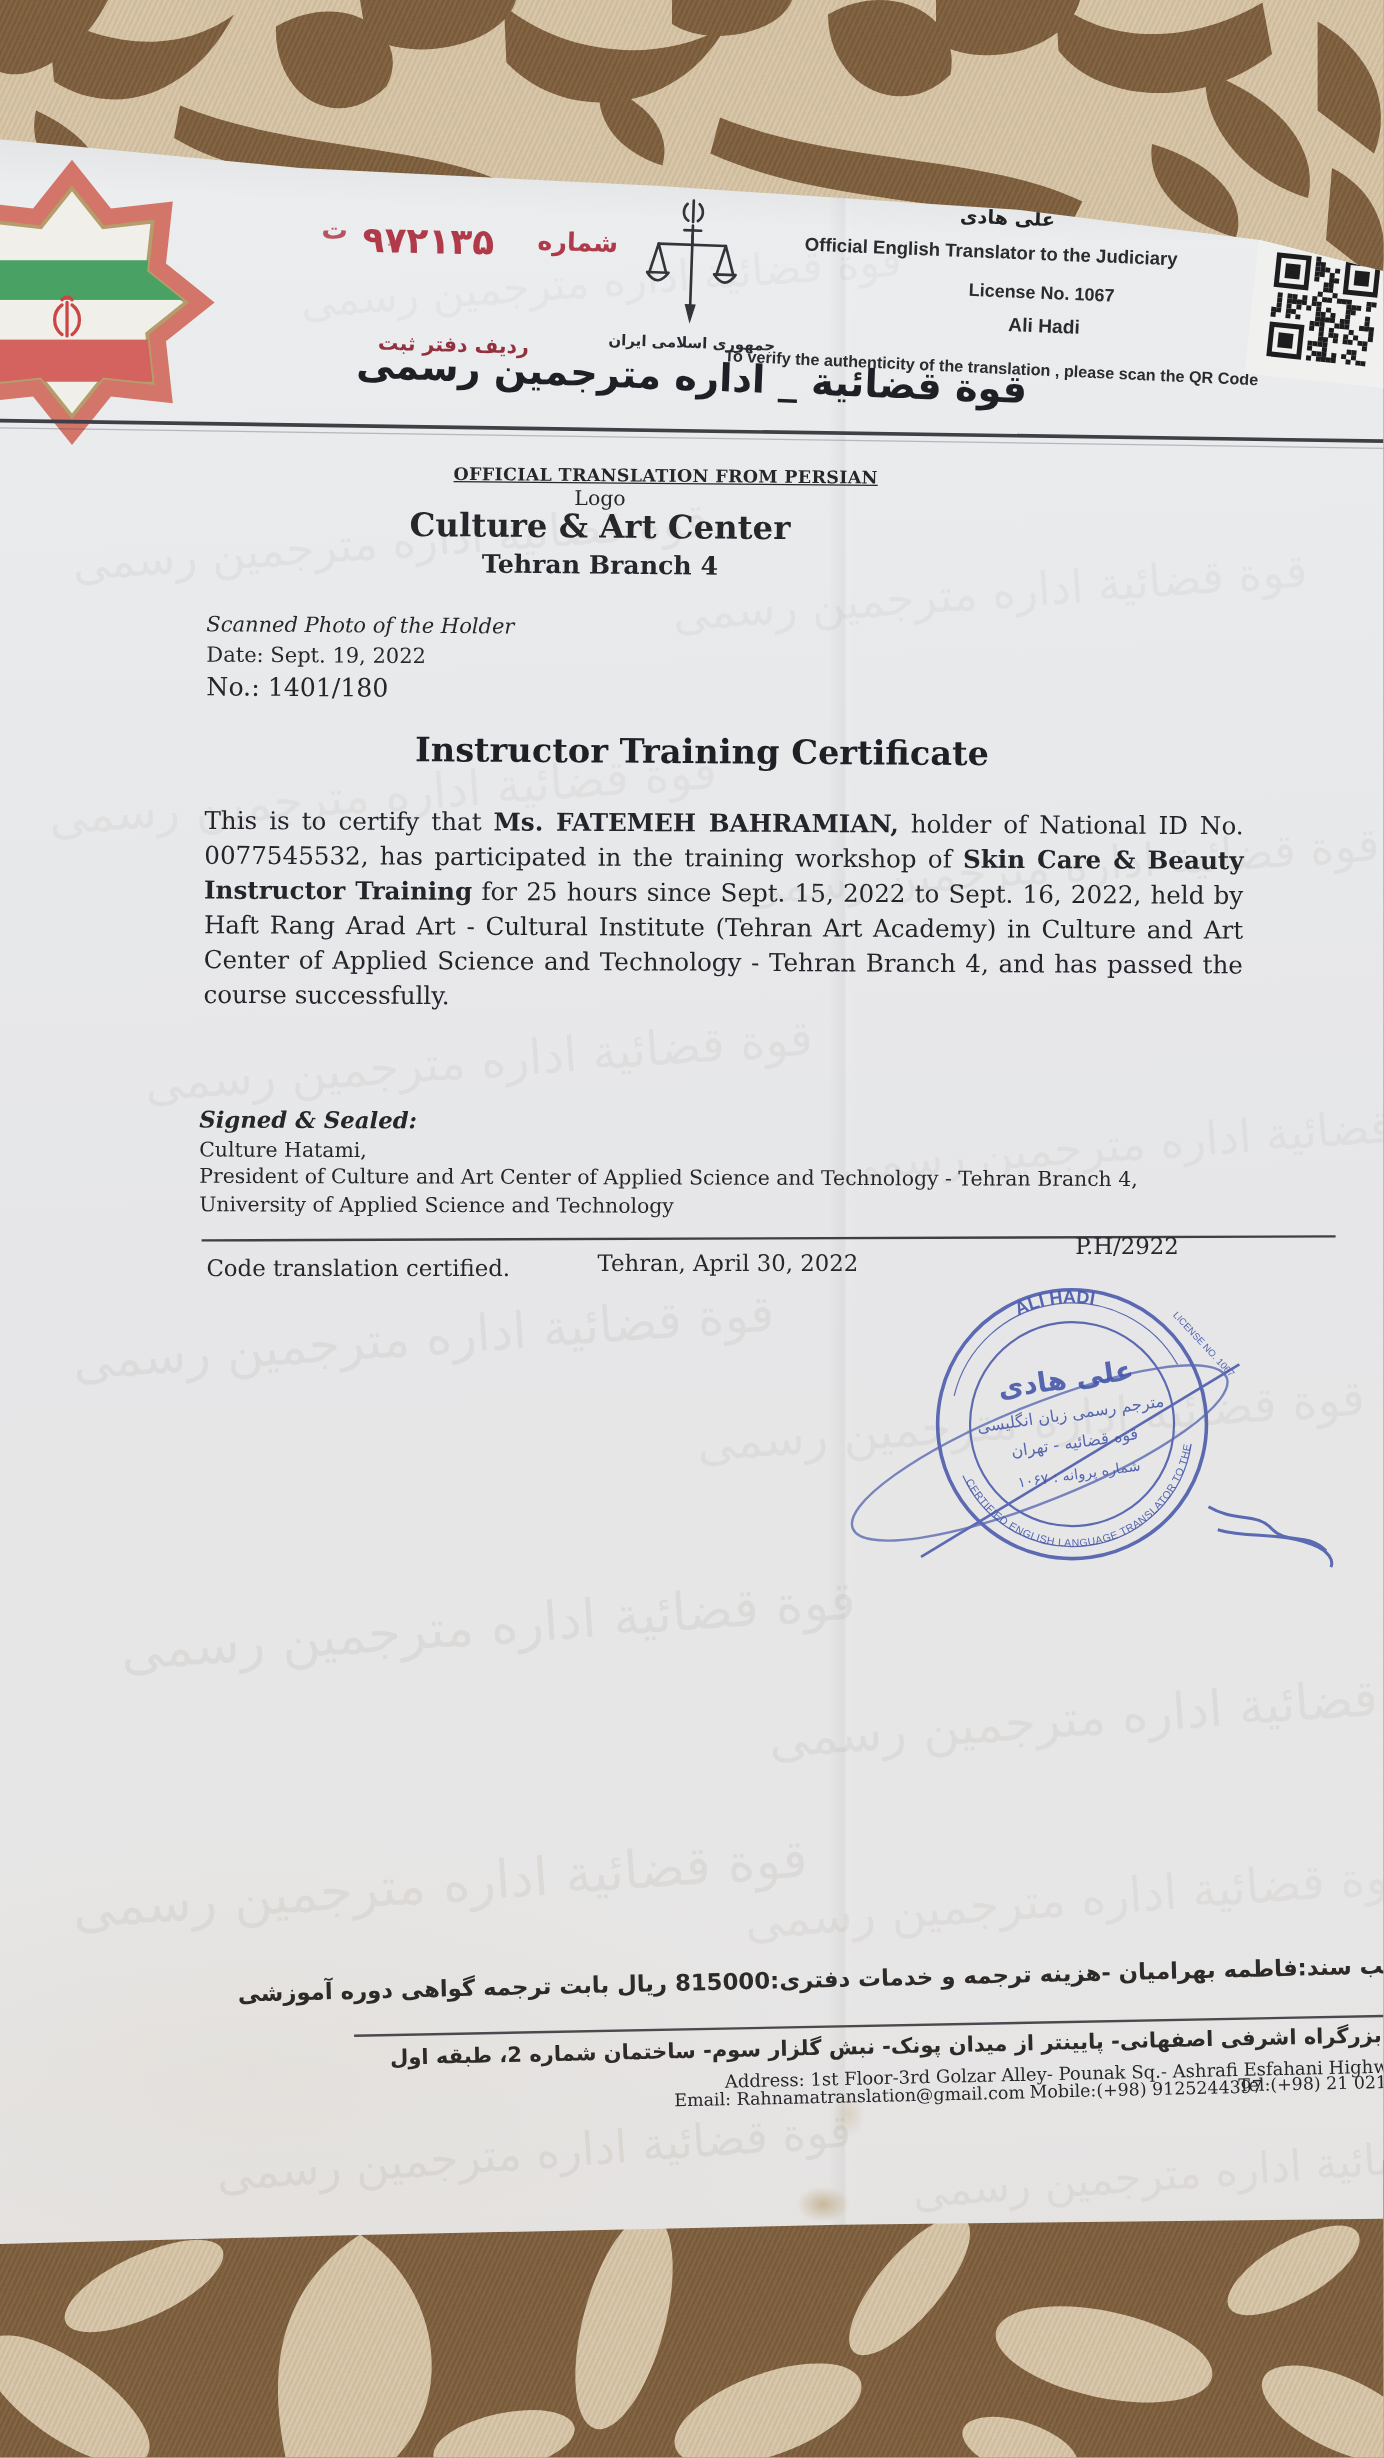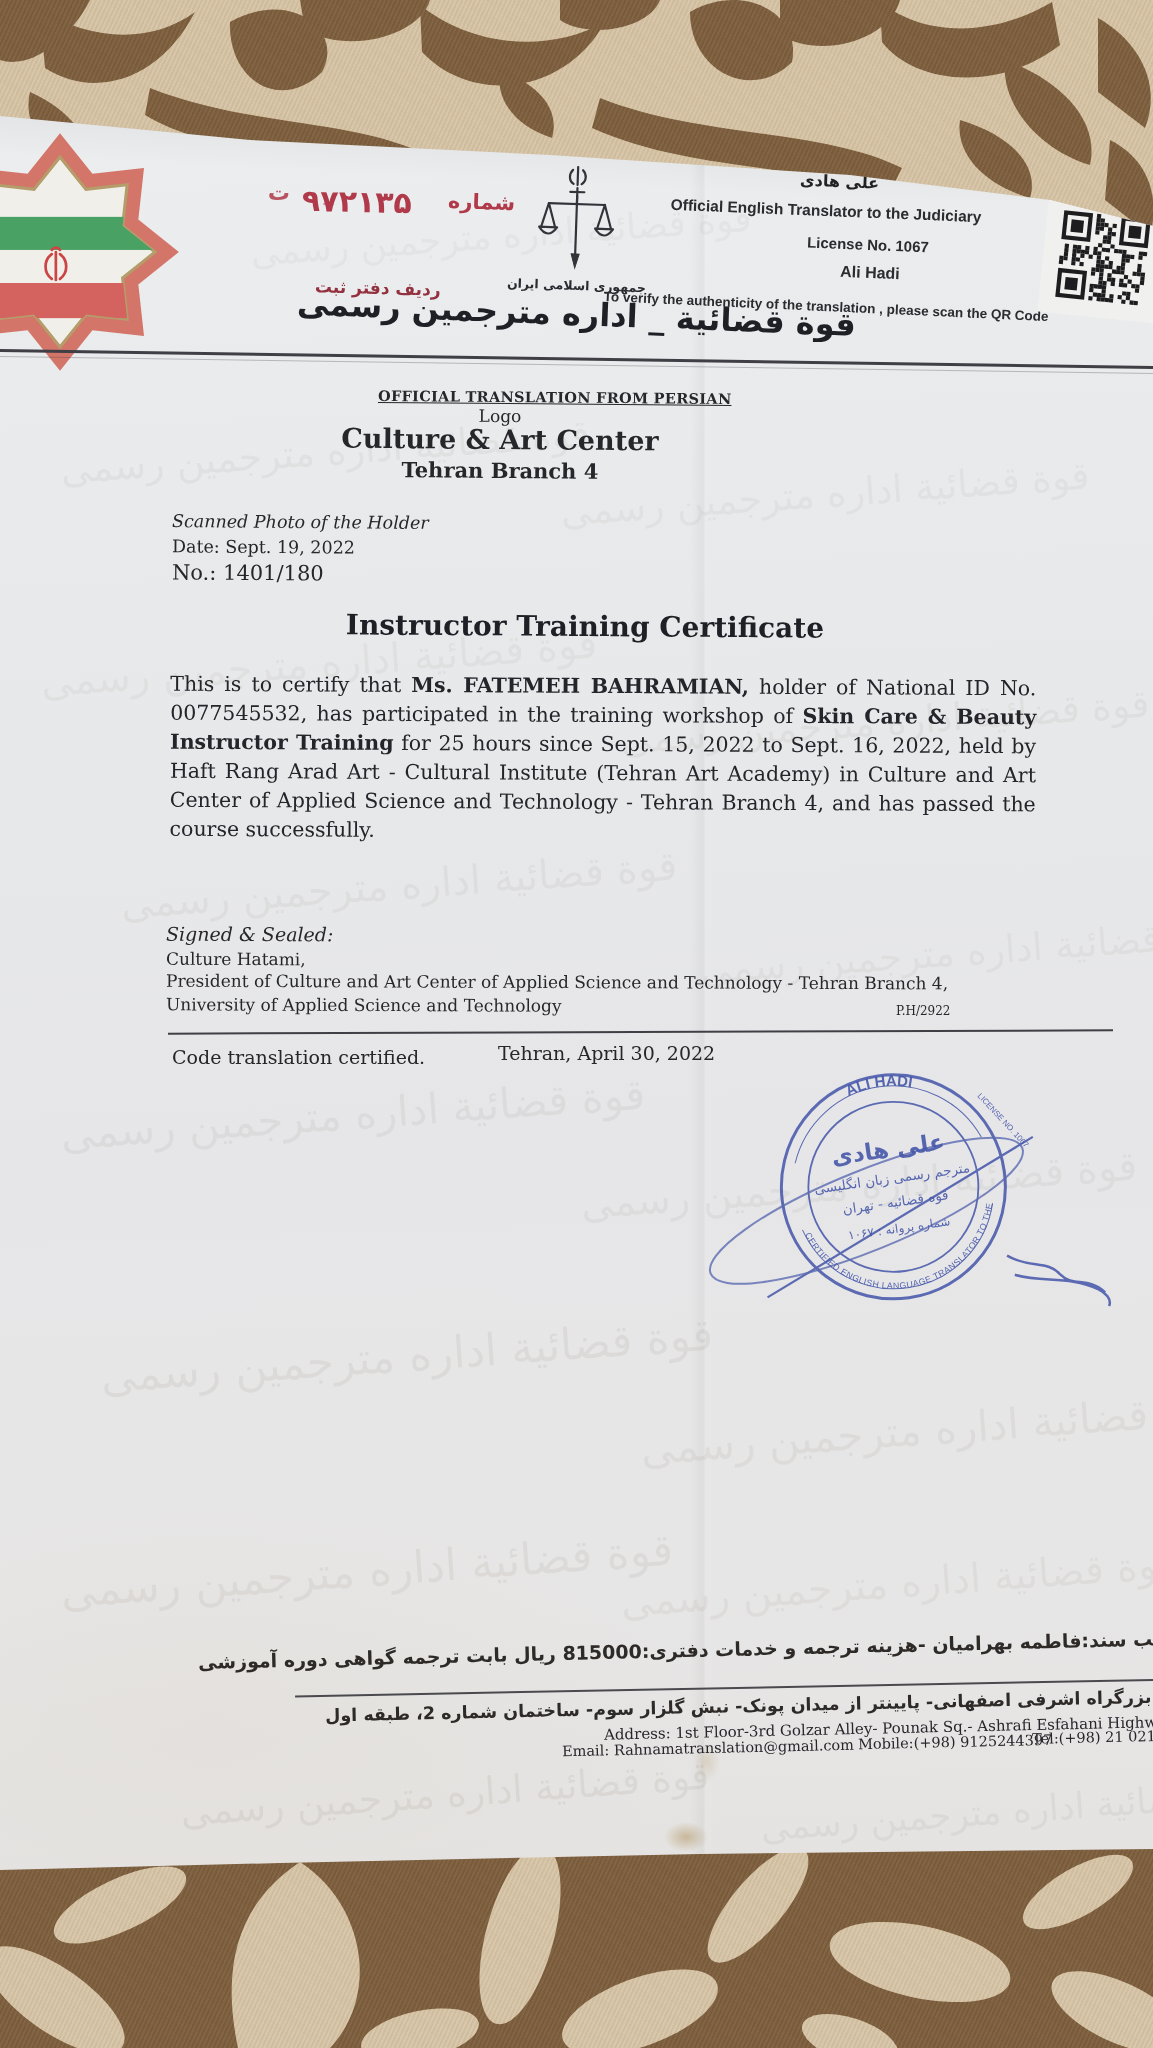--- a/index.html
+++ b/index.html
@@ -298,29 +298,29 @@
     <span class="abs serif ctr" style="left:300px;top:458px;width:400px;font-size:21px;font-weight:bold;transform:rotate(0.5deg)">Tehran Branch 4</span>
 
     <span class="abs serif" style="left:172px;top:512px;font-size:17.5px;font-style:italic;font-weight:500;transform:rotate(0.4deg)">Scanned Photo of the Holder</span>
     <span class="abs serif" style="left:172px;top:537px;font-size:17.5px;transform:rotate(0.4deg)">Date: Sept. 19, 2022</span>
     <span class="abs serif" style="left:172px;top:561px;font-size:21px;transform:rotate(0.4deg)">No.: 1401/180</span>
 
     <span class="abs serif ctr" style="left:240px;top:610px;width:690px;font-size:28px;font-weight:bold;color:#1f1f26;transform:rotate(0.4deg)">Instructor Training Certificate</span>
 
     <p class="abs" style="left:170px;top:672px;width:866px;margin:0;font-family:'DejaVu Serif',serif;font-size:20.5px;line-height:29px;color:#24242a;text-align:justify;transform:rotate(0.3deg)"><span>This is to certify that </span><b>Ms. FATEMEH BAHRAMIAN,</b><span> holder of National ID No. 0077545532, has participated in the training workshop of </span><b>Skin Care &amp; Beauty Instructor Training</b><span> for 25 hours since Sept. 15, 2022 to Sept. 16, 2022, held by Haft Rang Arad Art - Cultural Institute (Tehran Art Academy) in Culture and Art Center of Applied Science and Technology - Tehran Branch 4, and has passed the course successfully.</span></p>
 
-    <span class="abs serif" style="left:166px;top:923px;font-size:19px;font-weight:normal;font-style:italic;transform:rotate(0.2deg)">Signed &amp; Sealed:</span>
+    <span class="abs serif" style="left:166px;top:923px;font-size:19px;font-weight:bold;font-style:italic;transform:rotate(0.2deg)">Signed &amp; Sealed:</span>
     <span class="abs serif" style="left:166px;top:949px;font-size:17px;transform:rotate(0.2deg)">Culture Hatami,</span>
     <span class="abs serif" style="left:166px;top:972px;font-size:17px;transform:rotate(0.2deg)">President of Culture and Art Center of Applied Science and Technology - Tehran Branch 4,</span>
     <span class="abs serif" style="left:166px;top:995px;font-size:17px;transform:rotate(0.2deg)">University of Applied Science and Technology</span>
 
     <div class="abs rule" style="left:168px;top:1031px;width:945px;height:1.8px;transform:rotate(-0.2deg)"></div>
     <span class="abs serif" style="left:172px;top:1046px;font-size:19px">Code translation certified.</span>
     <span class="abs serif" style="left:498px;top:1042px;font-size:19px">Tehran, April 30, 2022</span>
-    <span class="abs serif" style="left:896px;top:1004px;font-size:12px">P.H/2922</span>
+    <span class="abs serif" style="left:896px;top:1028px;font-size:19px">P.H/2922</span>
 
     <svg class="abs" style="left:700px;top:1038px;transform:rotate(-8deg)" width="400" height="320" viewBox="0 0 400 320">
       <g stroke="#4254a8" fill="none" opacity="0.85">
         <circle cx="195" cy="148" r="112" stroke-width="3"></circle>
         <circle cx="195" cy="148" r="85" stroke-width="1.8"></circle>
         <ellipse cx="165" cy="168" rx="168" ry="40" stroke-width="2" transform="rotate(-14 165 168)" opacity=".8"></ellipse>
         <path d="M55 240 L340 118" stroke-width="2.2"></path>
         <path id="arcT" d="M101 111 A101 101 0 0 1 289 111"></path>
         <path id="arcB" d="M99 178 A100 100 0 0 0 291 178"></path>
         <path d="M298 232 C318 248 338 242 348 258 C358 272 376 264 390 282 M303 252 C330 264 356 260 384 278 C390 282 396 290 392 296" stroke-width="2.5"></path>

